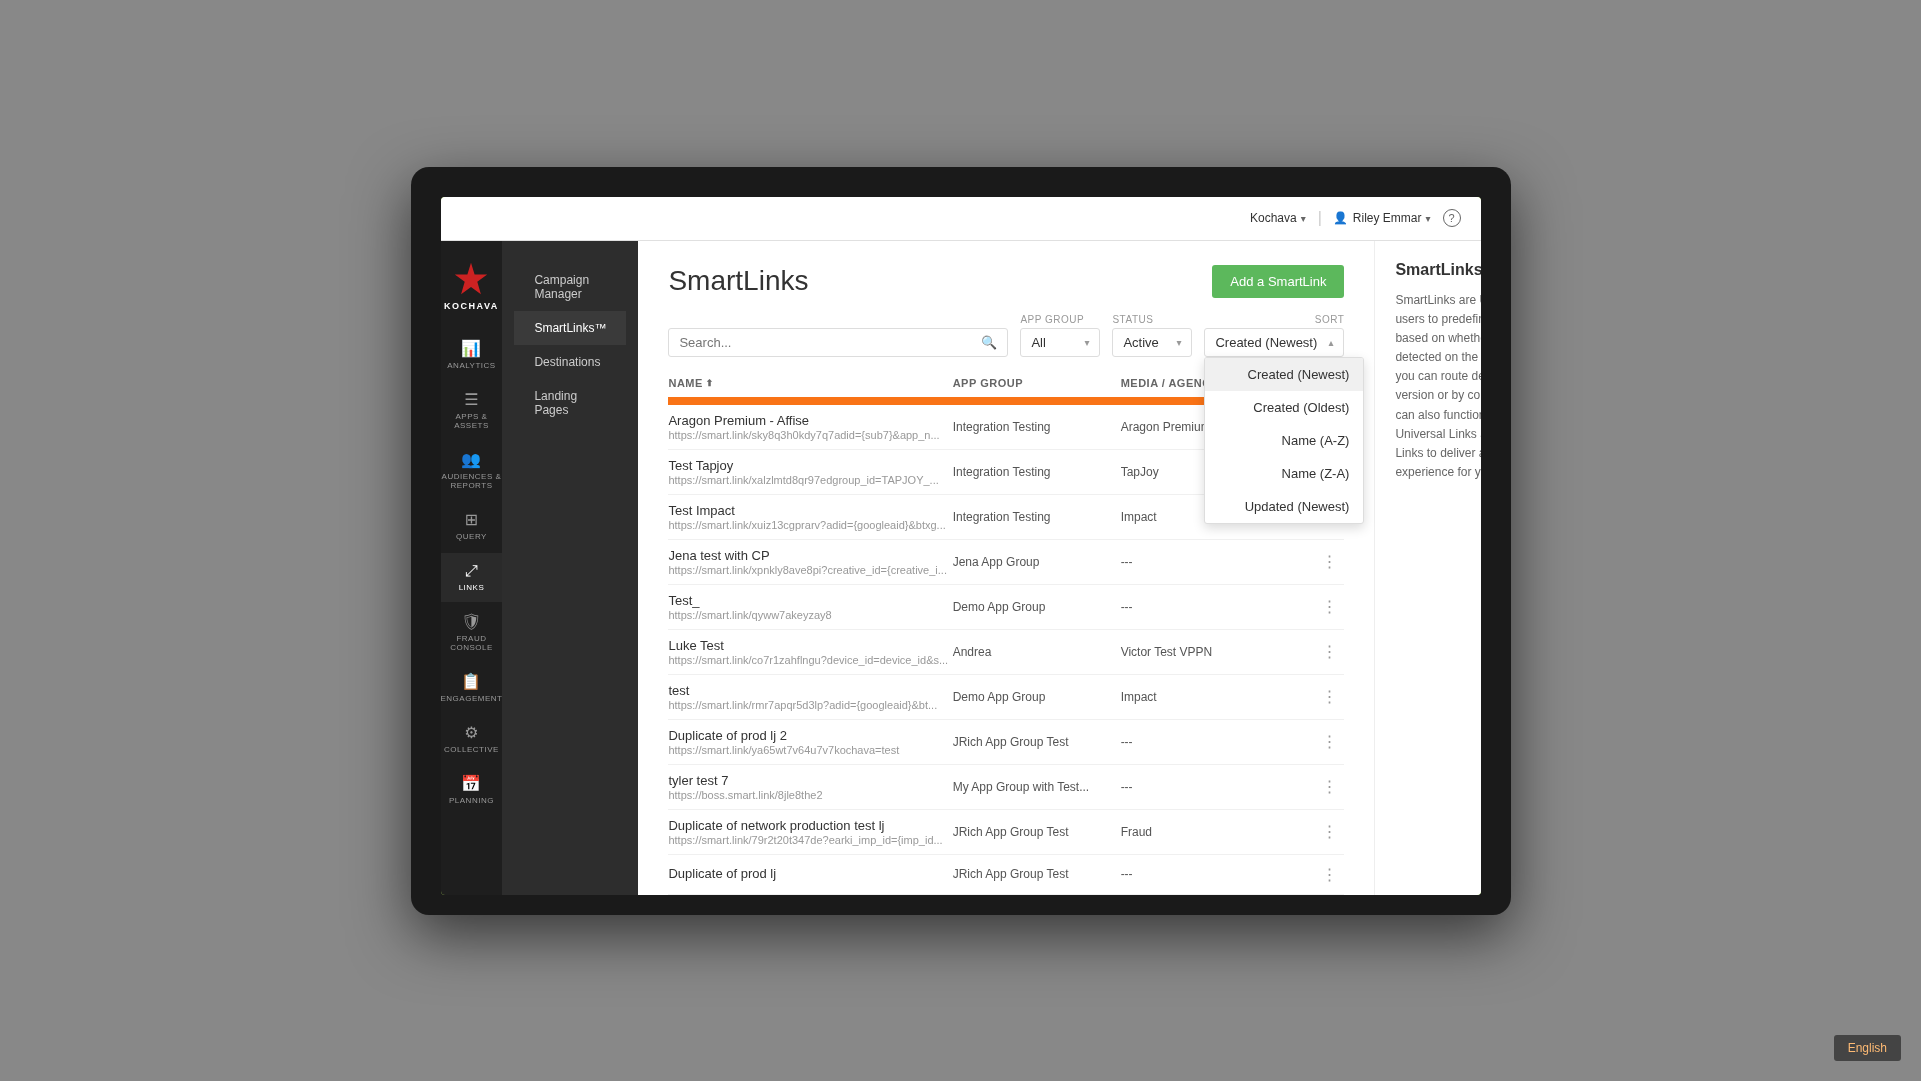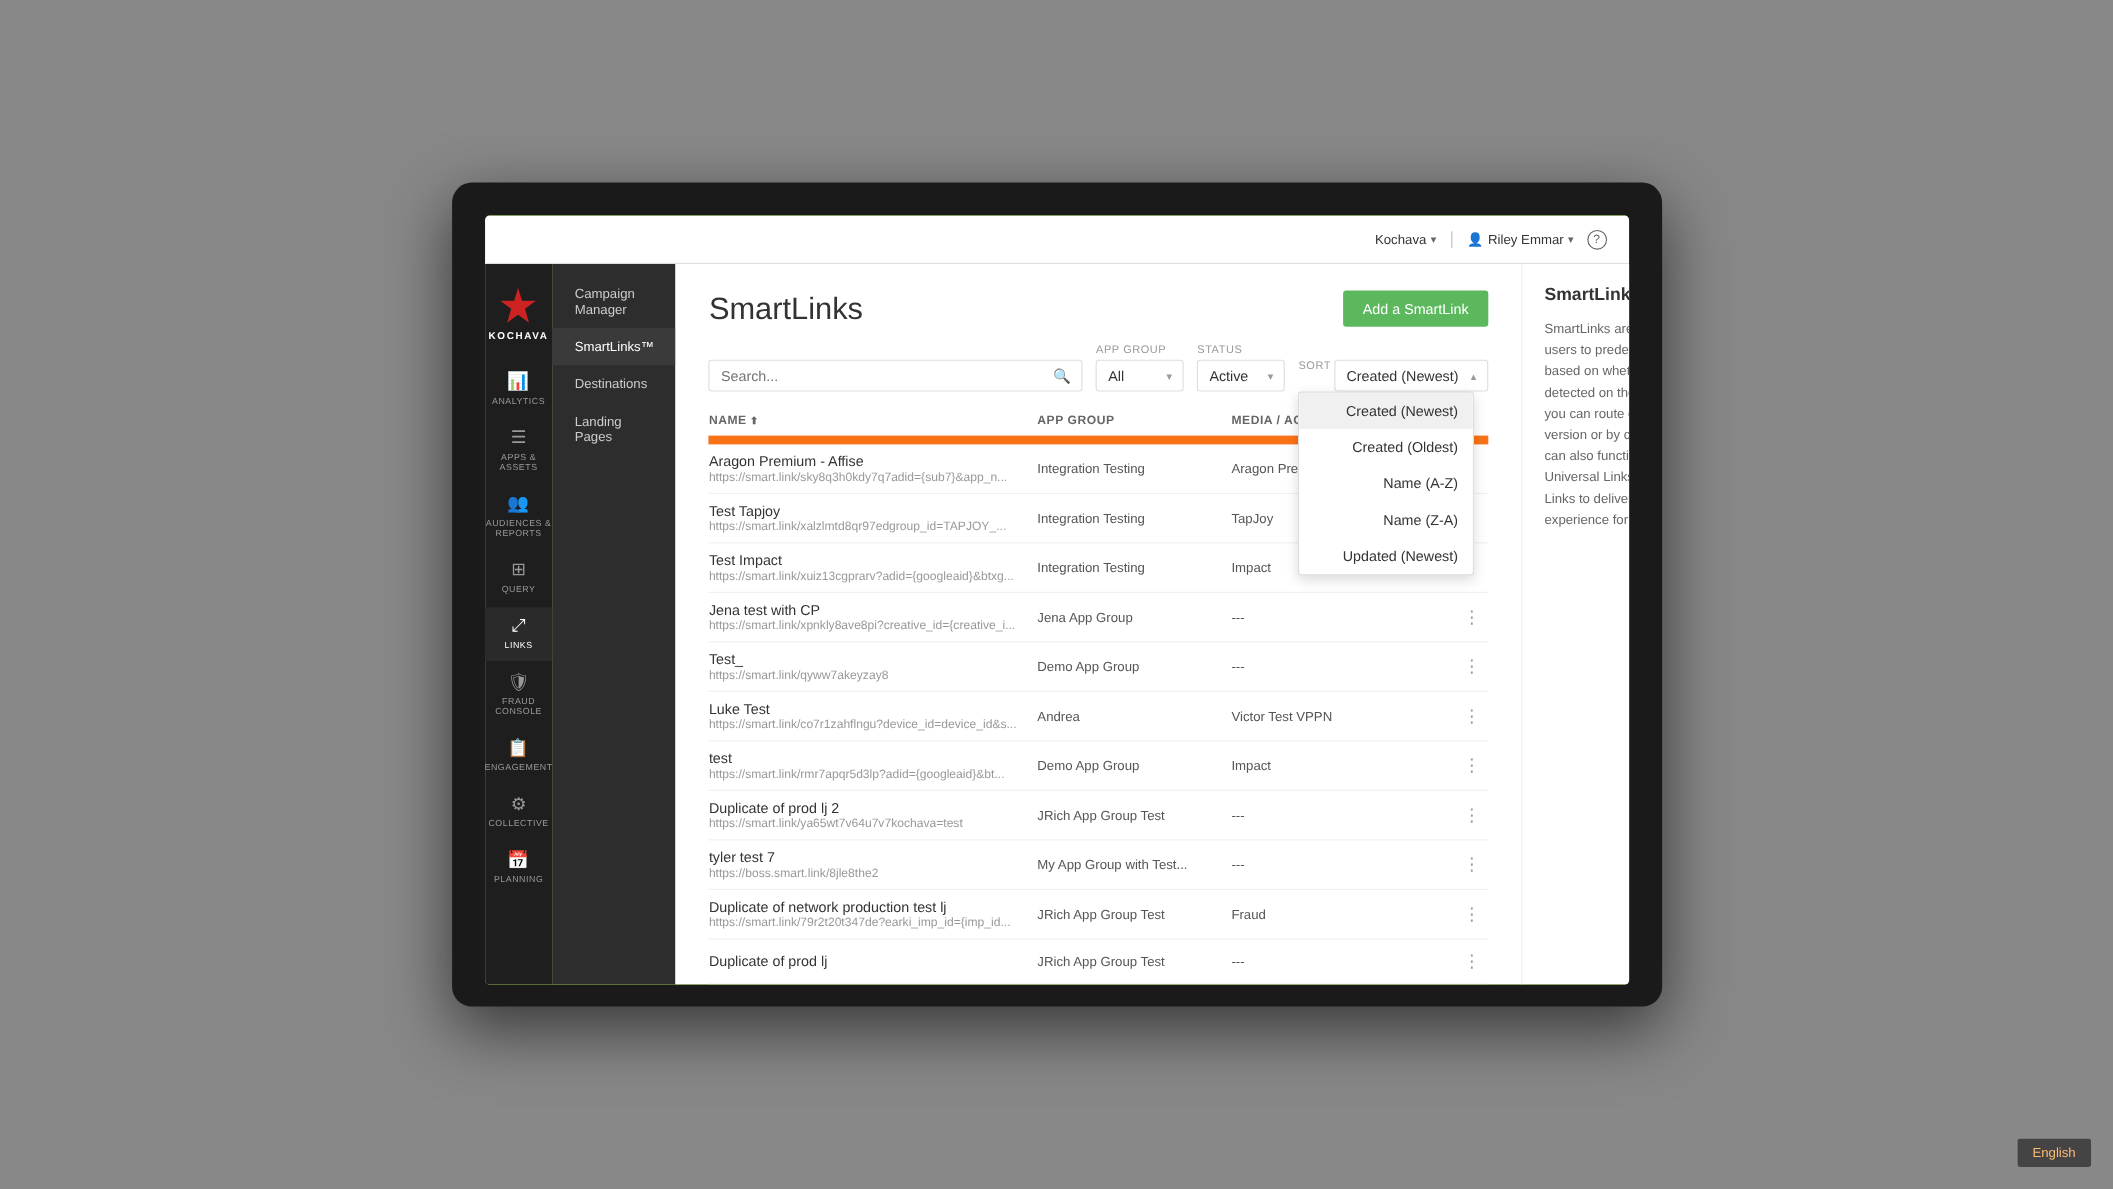--- a/index.html
+++ b/index.html
@@ -119,21 +119,21 @@
     .nav-label {
       font-size: 8px;
       text-transform: uppercase;
       letter-spacing: 0.5px;
       text-align: center;
     }
     
     .left-panel {
       width: 175px;
       background: #2d2d2d;
-      padding: 0;
+      padding: 12px;
     }
     .left-panel-menu {
       display: flex;
       flex-direction: column;
       padding-top: 10px;
     }
     .left-panel-item {
       padding: 10px 20px;
       color: #ccc;
       font-size: 12px;
@@ -255,21 +255,21 @@
     .td-name { flex: 2.2; }
     .td-appgroup { flex: 1.3; color: #555; }
     .td-media { flex: 1.5; color: #555; }
     .td-actions { width: 30px; display: flex; justify-content: center; }
     .item-name { font-size: 13px; color: #333; font-weight: 500; }
     .item-url { font-size: 11px; color: #999; margin-top: 1px; white-space: nowrap; overflow: hidden; text-overflow: ellipsis; max-width: 280px; }
     .dots-menu { color: #999; font-size: 16px; cursor: pointer; padding: 2px 6px; border-radius: 3px; }
     
     .sort-area {
       display: flex;
-      flex-direction: row;
+      flex-direction: column;
       position: relative;
       text-align: right;
     }
     .sort-dropdown {
       position: absolute;
       top: 100%;
       left: 0;
       background: #fff;
       border: 1px solid #ddd;
       border-radius: 3px;

